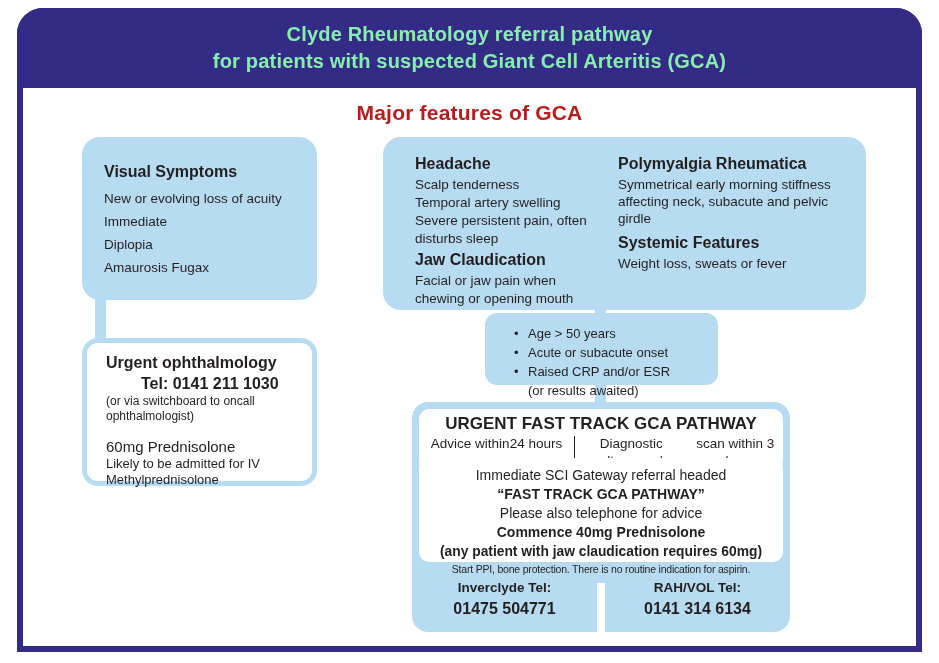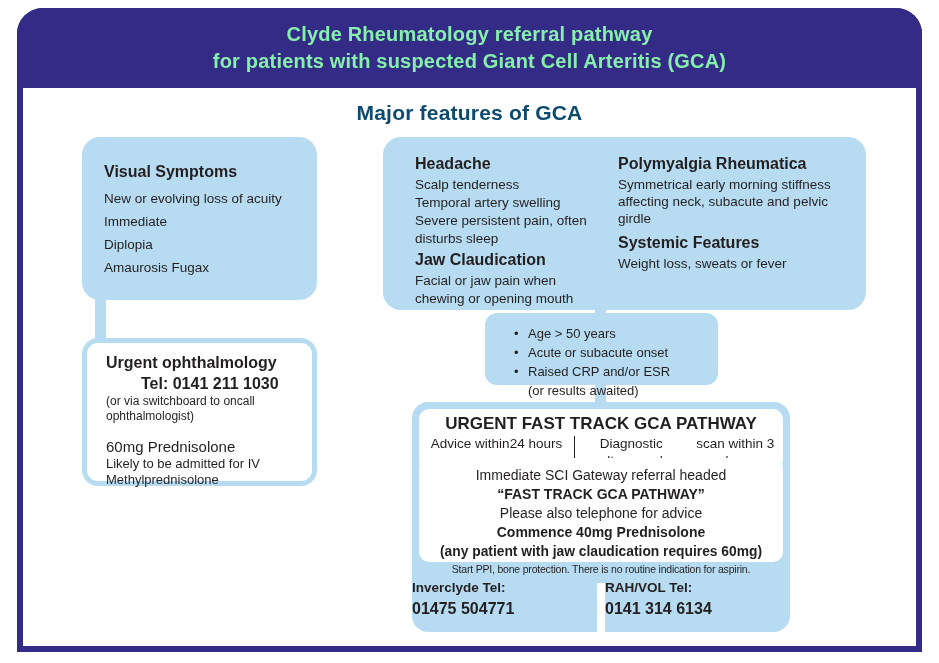--- a/index.html
+++ b/index.html
@@ -9,21 +9,21 @@
 
   
   .frame{left:17px;top:8px;width:905px;height:644px;border:6px solid #332B85;
          border-radius:26px 26px 0 0;background:#fff;}
   .header{left:17px;top:8px;width:905px;height:80px;background:#332B85;
           border-radius:26px 26px 0 0;display:flex;flex-direction:column;
           justify-content:center;align-items:center;color:#86efac;
           font-size:20px;line-height:27px;font-weight:600;letter-spacing:.2px;}
 
   .section-title{left:17px;top:101px;width:905px;text-align:center;
-                 color:#0c4a6e;font-size:21px;font-weight:700;letter-spacing:.2px;}
+                 color:#b91c1c;font-size:21px;font-weight:700;letter-spacing:.2px;}
 
   
   .bluebox{background:#B7DCF2;border-radius:18px;}
   .connector{background:#B7DCF2;}
 
   .visual-box{left:82px;top:137px;width:235px;height:163px;padding:25px 0 0 22px;}
   .box-h{font-size:16px;font-weight:700;line-height:20px;margin-bottom:5px;}
   .visual-box .line{font-size:13.5px;line-height:23px;}
 
   .features-box{left:383px;top:137px;width:483px;height:173px;display:flex;padding-top:15px;}
@@ -60,21 +60,21 @@
   .ft-cell{display:flex;flex-direction:row;justify-content:center;text-align:center;
            font-size:13.5px;line-height:16.5px;}
   .ft-cell-a{width:155px;border-right:1.5px solid #231F20;}
   .ft-cell-b{flex:1;}
   .ft-mid{left:7px;top:56px;width:364px;height:104px;text-align:center;padding-top:8px;}
   .r-line{font-size:14px;line-height:19px;}
   .r-bold{font-weight:700;}
   .r-line5{font-size:13.8px;line-height:20px;font-weight:700;}
   .r-line6{font-size:10.5px;line-height:14px;letter-spacing:-0.2px;}
   .ft-contacts{position:absolute;left:0;top:177px;width:378px;height:53px;display:flex;}
-  .contact-cell{flex:1;}
+  .contact-cell{flex:1;text-align:center;}
   .contact-label{font-size:13.5px;font-weight:700;line-height:17px;}
   .contact-number{font-size:16px;font-weight:700;line-height:21px;margin-top:2px;}
   .contact-divider{width:8px;background:#fff;margin-top:4px;}
 </style>
 </head>
 <body>
 
 <div class="abs frame"></div>
 
 <div class="abs header">

